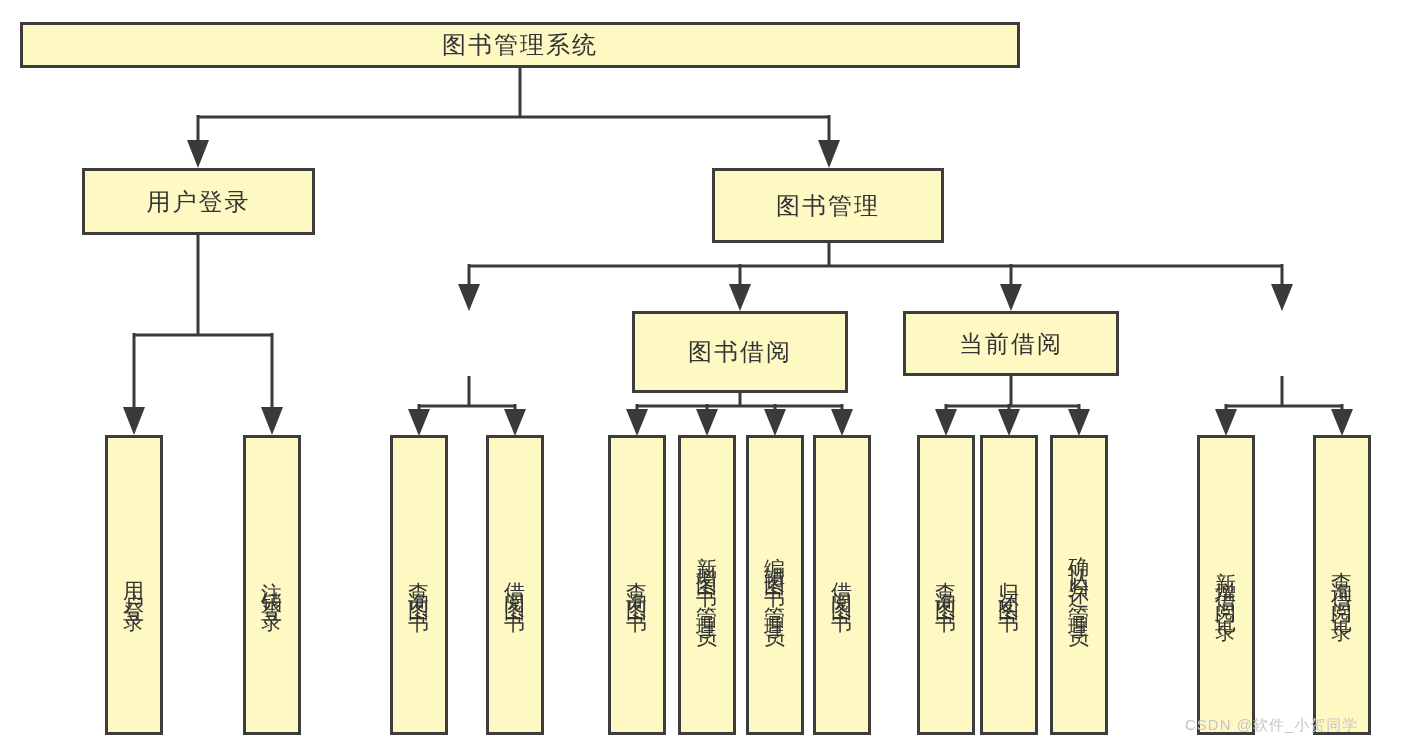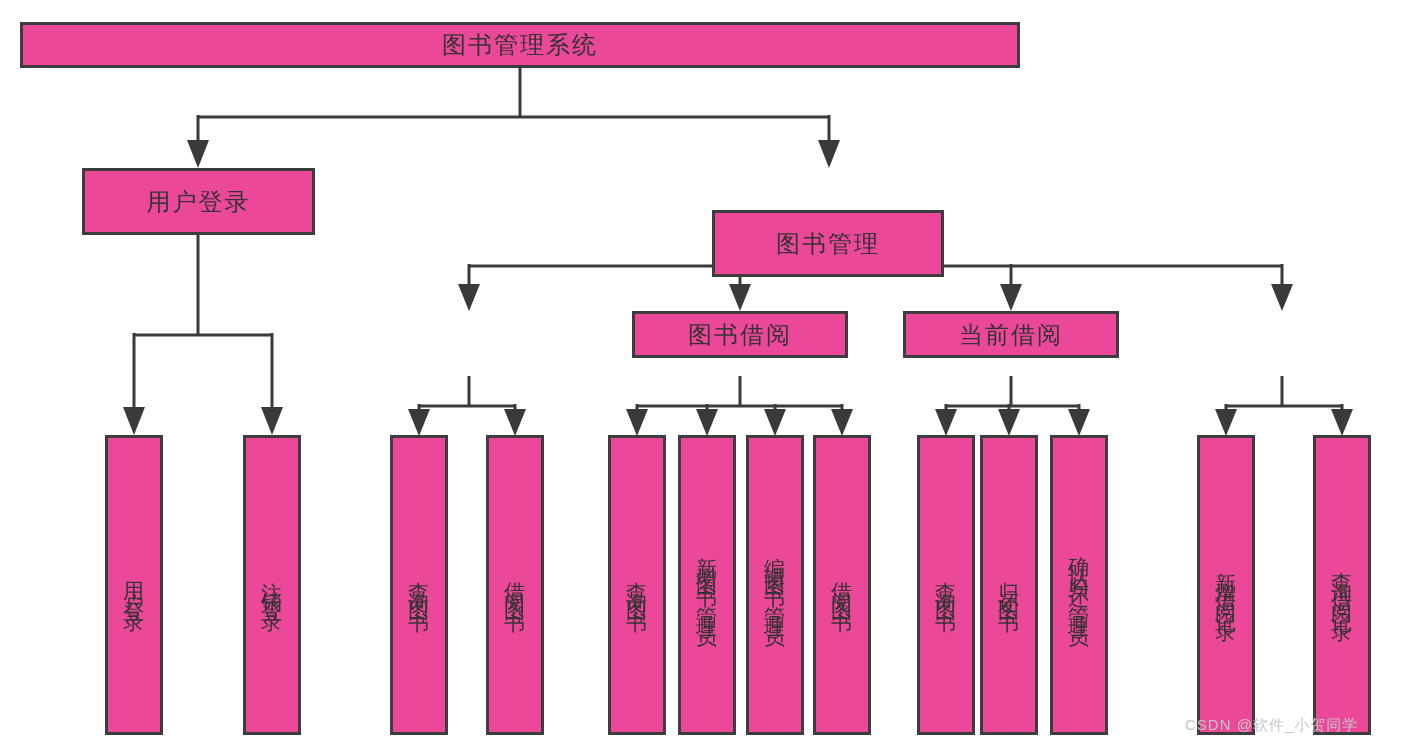--- a/index.html
+++ b/index.html
@@ -23,45 +23,45 @@
     position: absolute;
     left: 0; top: 0;
     width: 1405px; height: 747px;
     color: var(--line);
   }
   .connectors path { stroke: currentColor; stroke-width: 3; fill: none; }
   .connectors polygon { fill: currentColor; stroke: none; }
   .box {
     position: absolute;
     box-sizing: border-box;
-    background: #ec4899;
+    background: #fef9c3;
     border: 3px solid var(--box-border);
     display: flex;
     align-items: center;
     justify-content: center;
     text-align: center;
     color: var(--text);
   }
   .hbox { font-size: 24px; letter-spacing: 2px; white-space: nowrap; }
   .vbox {
     writing-mode: vertical-rl;
     text-orientation: mixed;
     font-size: 21px;
     letter-spacing: 10px;
     line-height: 1;
   }
   
   .b-root  { left: 20px;  top: 22px;  width: 1000px; height: 46px; }
   
   .b-login { left: 82px;  top: 168px; width: 233px;  height: 67px; }
-  .b-mgmt  { left: 712px; top: 168px; width: 232px;  height: 67px; margin-top: 42px; }
+  .b-mgmt  { left: 712px; top: 168px; width: 232px;  height: 75px; }
   
   .b-g0 { left: 361px;  top: 311px; width: 216px; height: 65px; }
-  .b-g1 { left: 632px;  top: 311px; width: 216px; height: 47px; }
-  .b-g2 { left: 903px;  top: 311px; width: 216px; height: 47px; }
+  .b-g1 { left: 632px;  top: 311px; width: 216px; height: 82px; }
+  .b-g2 { left: 903px;  top: 311px; width: 216px; height: 65px; }
   .b-g3 { left: 1174px; top: 311px; width: 216px; height: 65px; }
   
   .leaf { top: 435px; width: 58px; height: 300px; }
   .b-l0  { left: 105px; }
   .b-l1  { left: 243px; }
   .b-l2  { left: 390px; }
   .b-l3  { left: 486px; }
   .b-l4  { left: 608px; }
   .b-l5  { left: 678px; }
   .b-l6  { left: 746px; }

